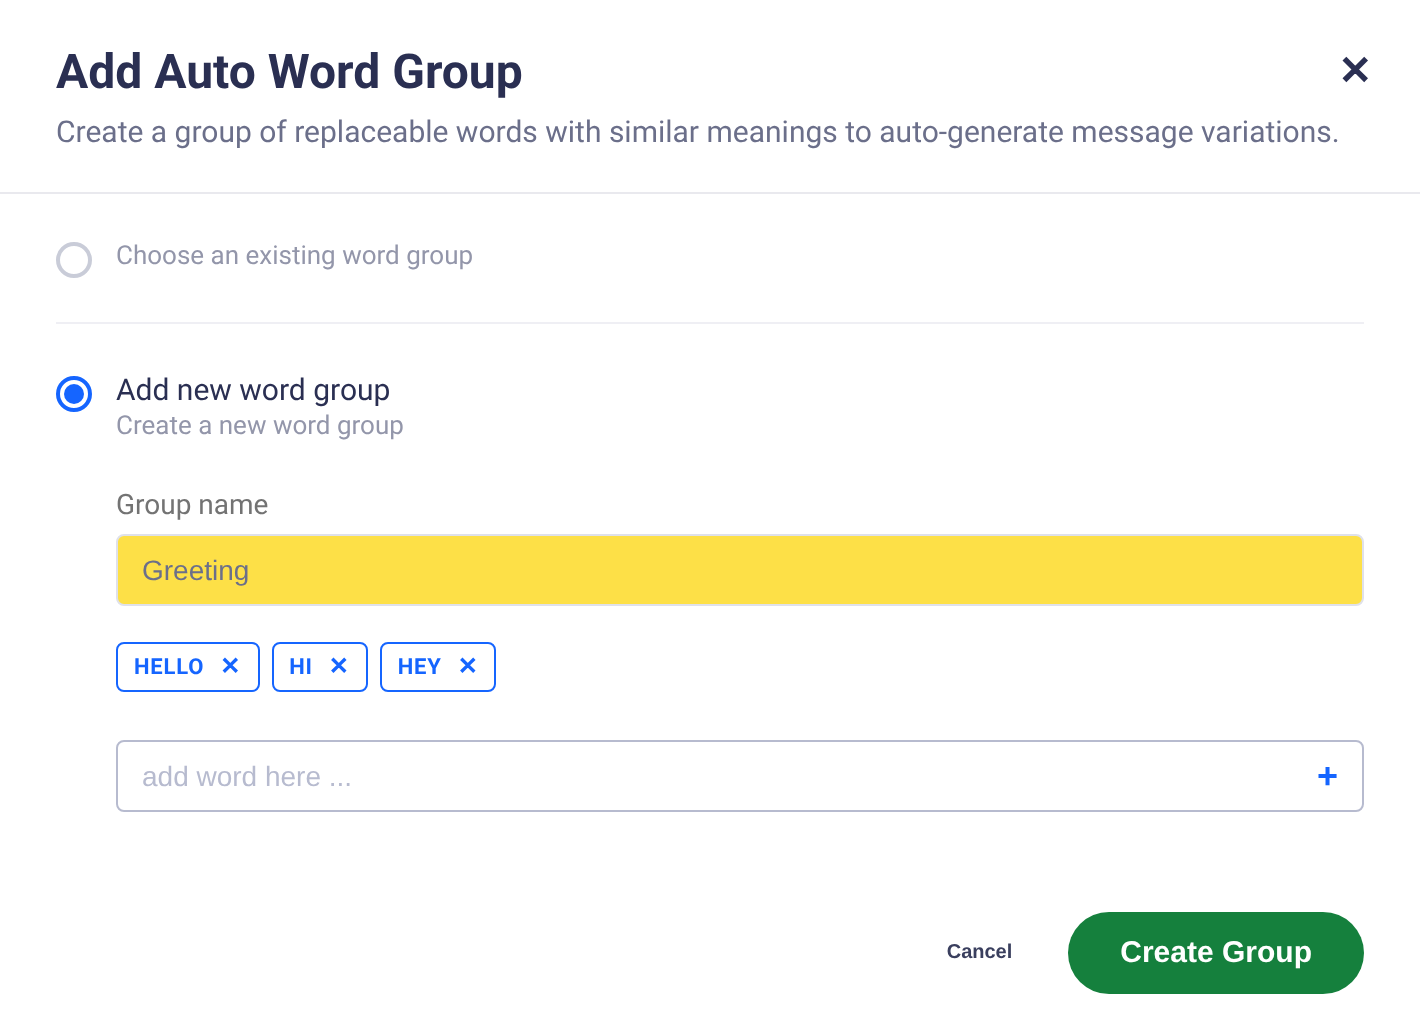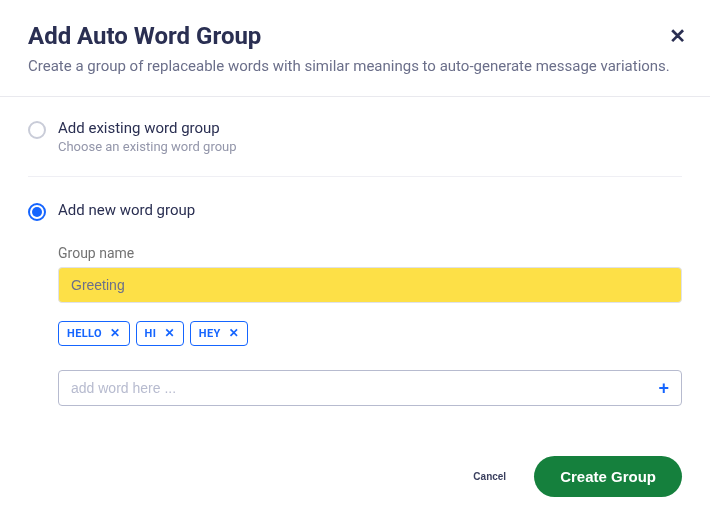--- a/index.html
+++ b/index.html
@@ -210,31 +210,31 @@
     <p class="dialog-subtitle">Create a group of replaceable words with similar meanings to auto-generate message variations.</p>
     <button class="close-btn">✕</button>
   </div>
 
   <div class="options">
 
     <div class="option-block-1">
       <div class="option-row">
         <span class="radio"></span>
         <div class="option-text">
-          <p class="option-title">Add existing word group</p>
           <p class="option-desc">Choose an existing word group</p>
         </div>
       </div>
     </div>
 
     <div>
       <div class="option-row">
         <span class="radio checked"></span>
         <div class="option-text">
           <p class="option-title">Add new word group</p>
+          <p class="option-desc">Create a new word group</p>
         </div>
       </div>
 
       <div class="form-block">
         <label class="field-label">Group name</label>
         <input class="text-input" type="text" value="Greeting" style="">
 
         <div class="tags-row" id="tags-row">
             <span class="tag">
               <span>HELLO</span>

